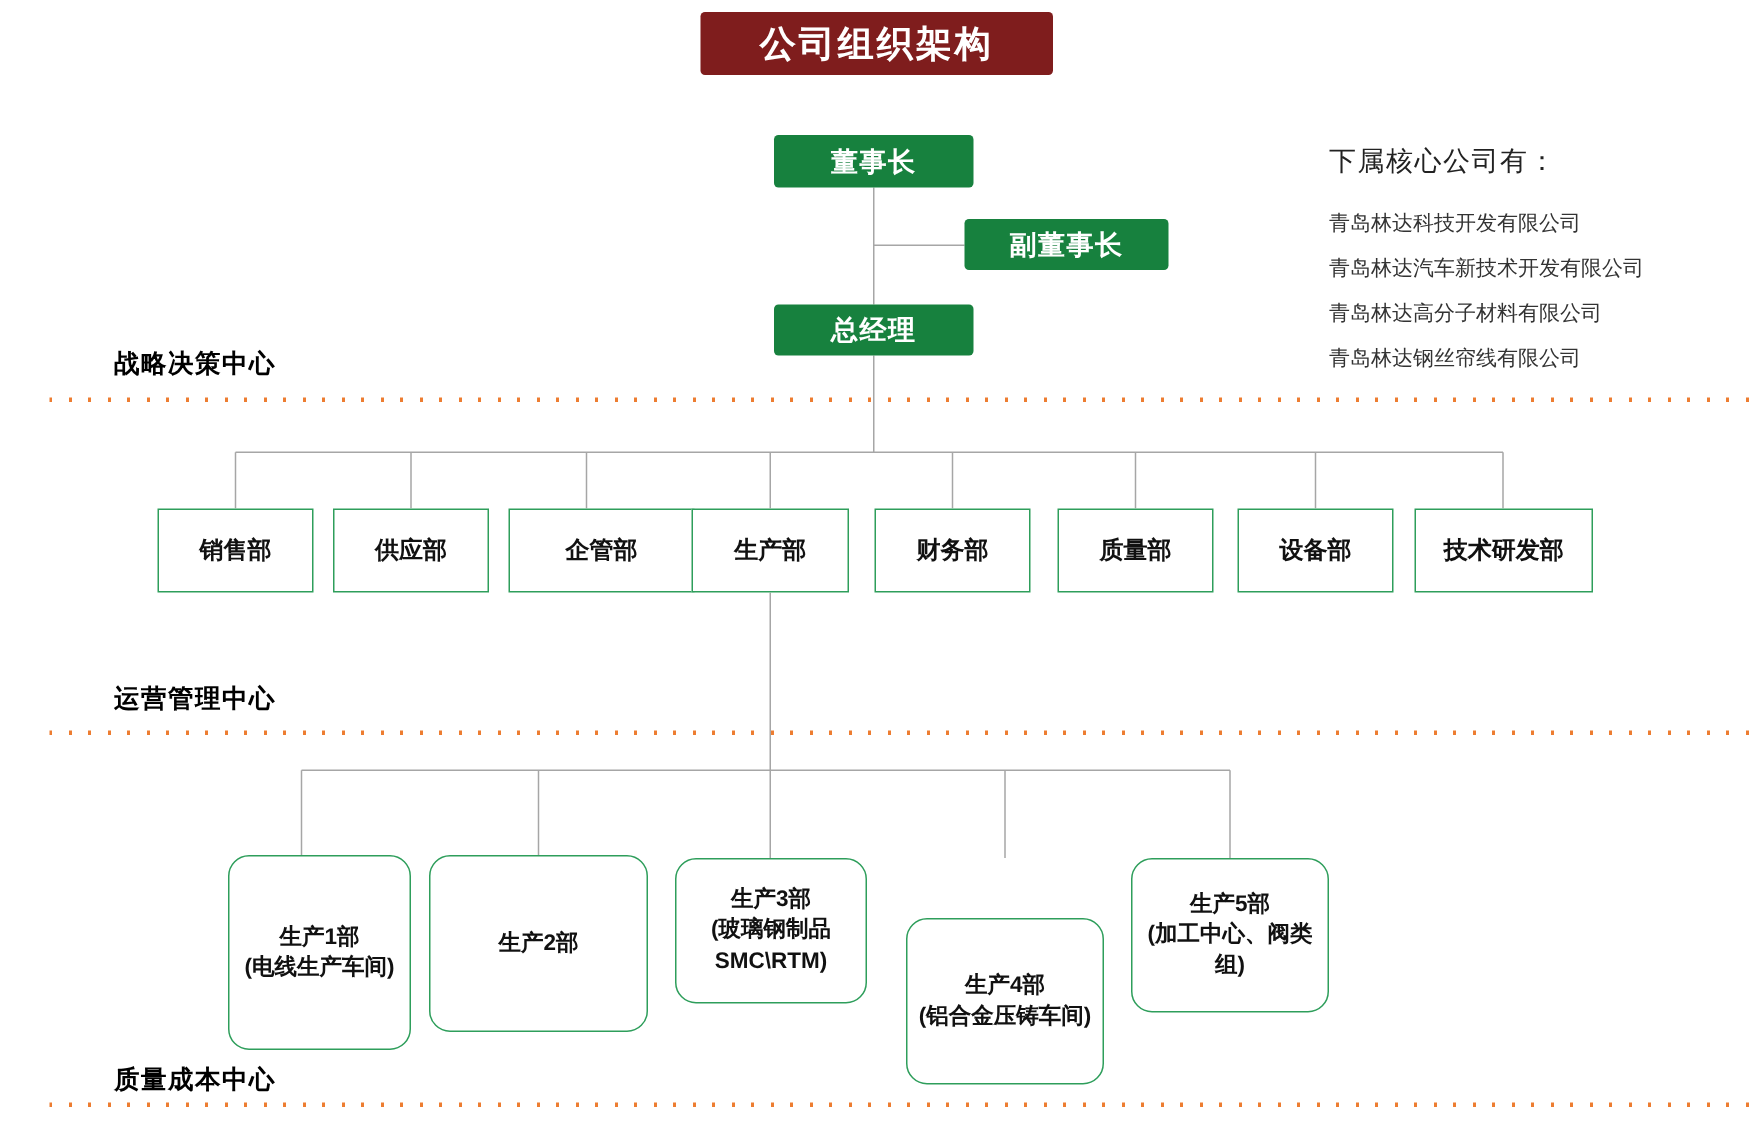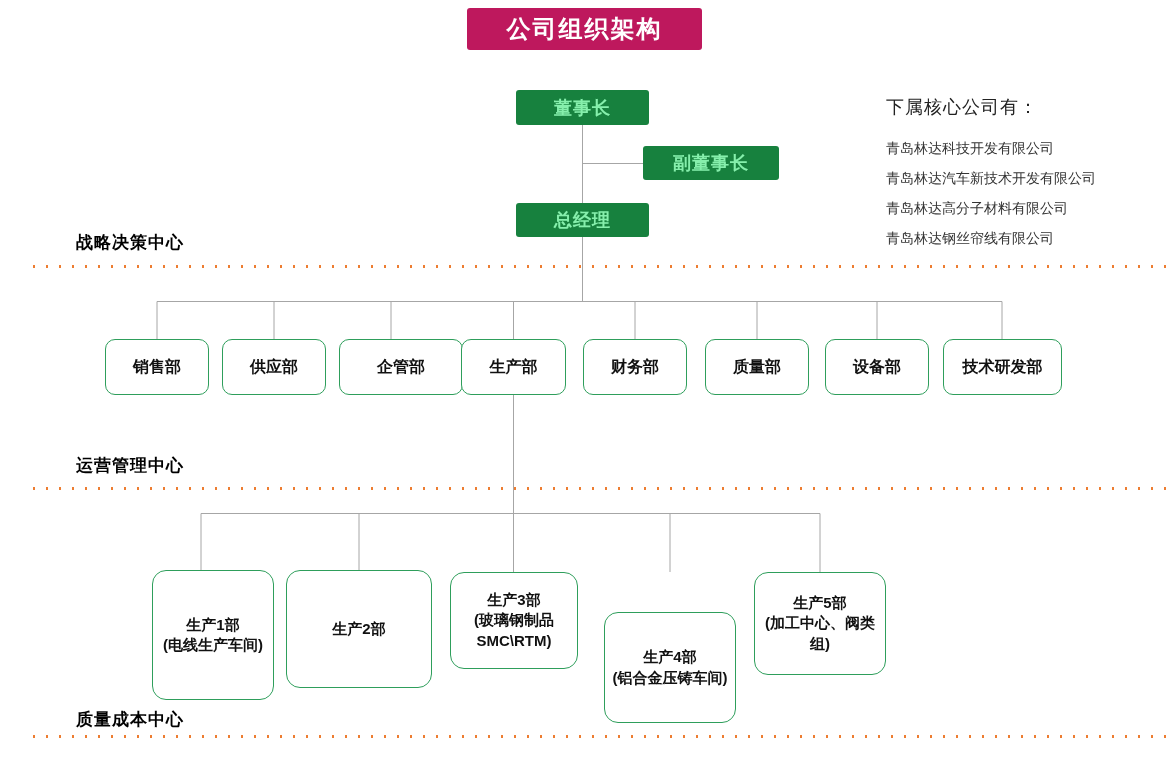--- a/index.html
+++ b/index.html
@@ -10,34 +10,34 @@
     background: #ffffff;
     font-family: "Liberation Sans", sans-serif;
     overflow: hidden;
   }
   .abs { position: absolute; }
   #connector-svg { position: absolute; left: 0; top: 0; z-index: 0; }
   #connector-svg line { stroke: #a6a6a6; stroke-width: 1; }
 
   .title-banner {
     left: 467px; top: 8px; width: 235px; height: 42px;
-    background: #be185d; border-radius: 3px;
+    background: #7f1d1d; border-radius: 3px;
     color: #ffffff; font-size: 24px; font-weight: bold; letter-spacing: 2px;
     display: flex; align-items: center; justify-content: center;
     z-index: 2;
   }
   .exec-box {
     background: #17813e; border-radius: 3px;
-    color: #86efac; font-size: 18px; font-weight: bold; letter-spacing: 1px;
+    color: #ffffff; font-size: 18px; font-weight: bold; letter-spacing: 1px;
     display: flex; align-items: center; justify-content: center;
     z-index: 2;
   }
   .dept-box {
     top: 339px; height: 56px;
-    background: #ffffff; border: 1.6px solid #2e9e5b; border-radius: 10px;
+    background: #ffffff; border: 1.6px solid #2e9e5b; border-radius: 0;
     color: #111111; font-size: 16px; font-weight: bold;
     display: flex; align-items: center; justify-content: center;
     box-sizing: border-box; z-index: 2;
   }
   .prod-box {
     background: #ffffff; border: 1.8px solid #2e9e5b; border-radius: 14px;
     color: #111111; font-size: 15px; font-weight: bold; line-height: 1.34;
     display: flex; flex-direction: column; align-items: center; justify-content: center;
     text-align: center; padding: 4px 5px; box-sizing: border-box; z-index: 2;
   }

